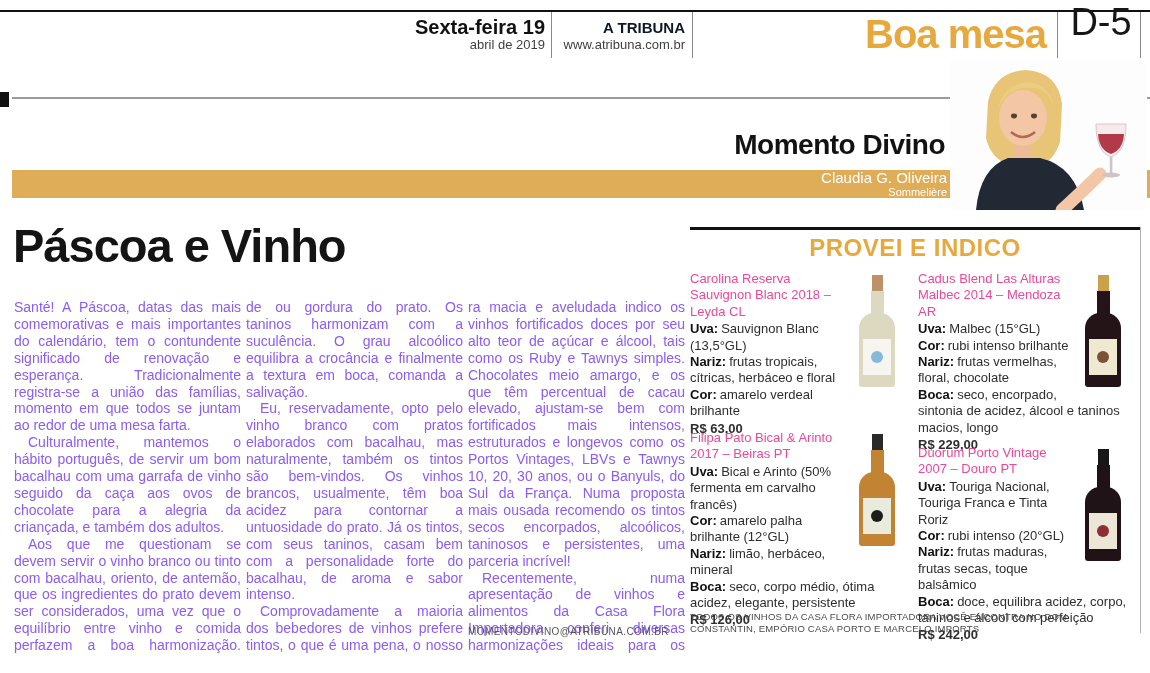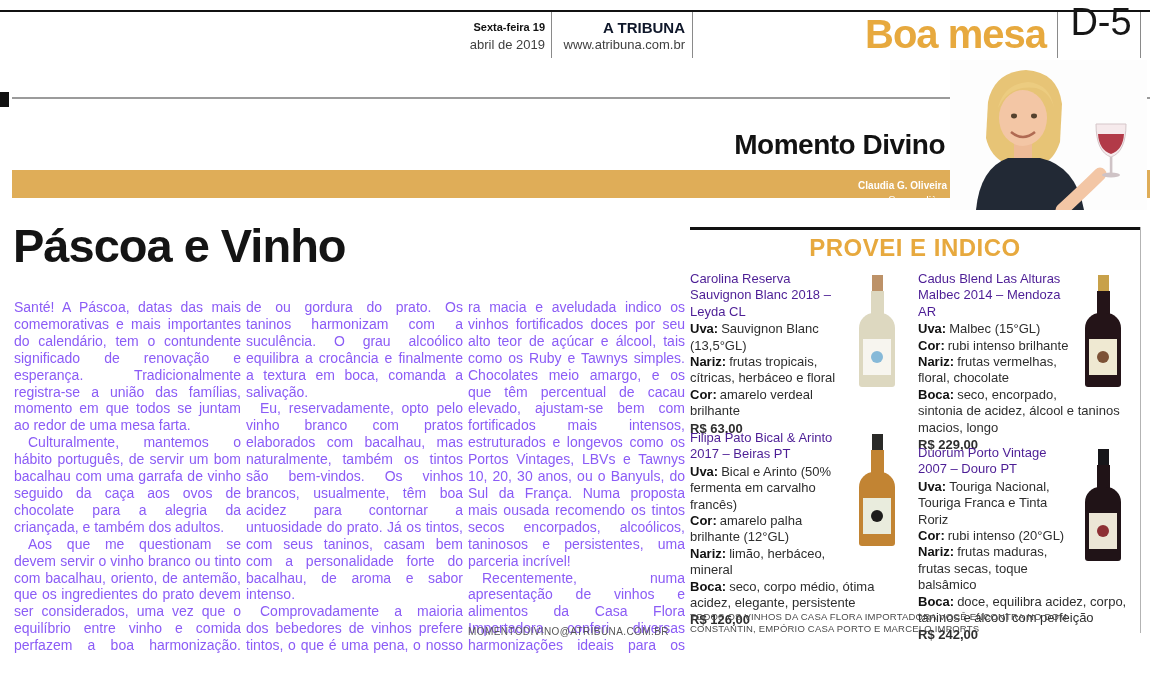--- a/index.html
+++ b/index.html
@@ -3,53 +3,53 @@
 <meta charset="utf-8">
 <style>
   html,body{margin:0;padding:0;background:#fff;}
   #page{position:relative;width:1150px;height:673px;background:#ffffff;overflow:hidden;
         font-family:"Liberation Sans","DejaVu Sans",sans-serif;color:#1c1c1c;}
   .abs{position:absolute;}
   
   .top-rule{left:0;top:10px;width:1150px;height:2px;background:#111;}
   .vrule{width:1px;background:#8a8a8a;top:12px;height:46px;}
   .date-block{left:380px;top:19px;width:165px;text-align:right;line-height:17px;}
-  .date-bold{font-size:11px;font-weight:700;color:#111;}
+  .date-bold{font-size:20px;font-weight:700;color:#111;}
   .date-sub{font-size:13px;color:#3f3f3f;}
   .paper-block{left:558px;top:19px;width:127px;text-align:right;line-height:17px;}
   .paper-name{font-size:15px;font-weight:700;color:#0f172a;}
   .paper-url{font-size:13px;color:#404040;}
   .section-name{left:700px;top:12px;width:346px;text-align:right;font-size:40px;font-weight:600;
                 color:var(--gold-text,#e7a93e);letter-spacing:-1px;}
   .page-number{left:1066px;top:1px;width:70px;text-align:center;font-size:38px;font-weight:500;color:#161616;}
   
   .black-square{left:0;top:92px;width:9px;height:15px;background:#111;}
   .gray-rule{left:12px;top:97px;width:1138px;height:2px;background:#9b9b9b;}
   .md-title{left:600px;top:129px;width:345px;text-align:right;font-size:28px;font-weight:600;color:#121212;letter-spacing:-.5px;}
   .gold-band{left:12px;top:170px;width:1138px;height:28px;background:var(--gold-band,#dfad58);}
   .author-block{left:600px;top:170px;width:347px;text-align:right;color:#fff;z-index:2;}
-  .author-name{font-size:10px;font-weight:700;line-height:16px;margin-top:8px;}
+  .author-name{font-size:15px;font-weight:400;line-height:16px;}
   .author-role{font-size:11px;line-height:12px;}
   .photo{left:950px;top:60px;width:197px;height:150px;z-index:3;background:#fdfdfd;}
   
   .art-title{left:13px;top:218px;width:560px;font-size:47px;font-weight:600;color:#141414;letter-spacing:-1px;}
   .bodycol{top:299px;height:356px;overflow:hidden;font-size:14px;line-height:16.9px;text-align:justify;color:#8b5cf6;}
   .bodycol p{margin:0;}
   .bodycol p.ind{text-indent:14px;}
   #col1{left:14px;width:227px;}
   #col2{left:246px;width:217px;}
   #col3{left:468px;width:217px;}
   .email{left:468px;top:626px;font-size:10px;letter-spacing:.4px;color:#555;}
   
   .tast-rule{left:690px;top:227px;width:450px;height:3px;background:#111;}
   .tast-title{left:690px;top:234px;width:450px;text-align:center;font-size:24px;font-weight:600;
               color:var(--gold-text,#e7a93e);letter-spacing:.5px;}
   .right-rule{left:1140px;top:227px;width:1px;height:406px;background:#b3b3b3;}
   .wine{font-size:13px;line-height:16.4px;color:#2e2e2e;}
-  .wine .wtitle{color:#4c1d95;margin-bottom:1px;}
+  .wine .wtitle{color:#ec4899;margin-bottom:1px;}
   .wine .wl{font-weight:700;color:#111;margin-right:3px;}
   .wine .wprice{margin-top:1px;font-weight:bold;}
   .bottle{position:relative;float:right;width:54px;height:112px;margin:4px 0 4px 6px;}
   .bottle .cap{position:absolute;left:50%;top:0;width:11px;height:20px;margin-left:-5.5px;background:var(--capsule,#333);}
   .bottle .neck{position:absolute;left:50%;top:16px;width:13px;height:26px;margin-left:-6.5px;background:var(--glass,#222);}
   .bottle .body{position:absolute;left:50%;bottom:0;width:36px;height:74px;margin-left:-18px;
                 border-radius:15px 15px 3px 3px;background:var(--glass,#222);}
   .bottle .label{position:absolute;left:50%;bottom:12px;width:28px;height:36px;margin-left:-14px;
                  background:var(--label,#eee);display:flex;align-items:center;justify-content:center;}
   .bottle .accent{width:12px;height:12px;border-radius:50%;background:var(--accent,transparent);}

